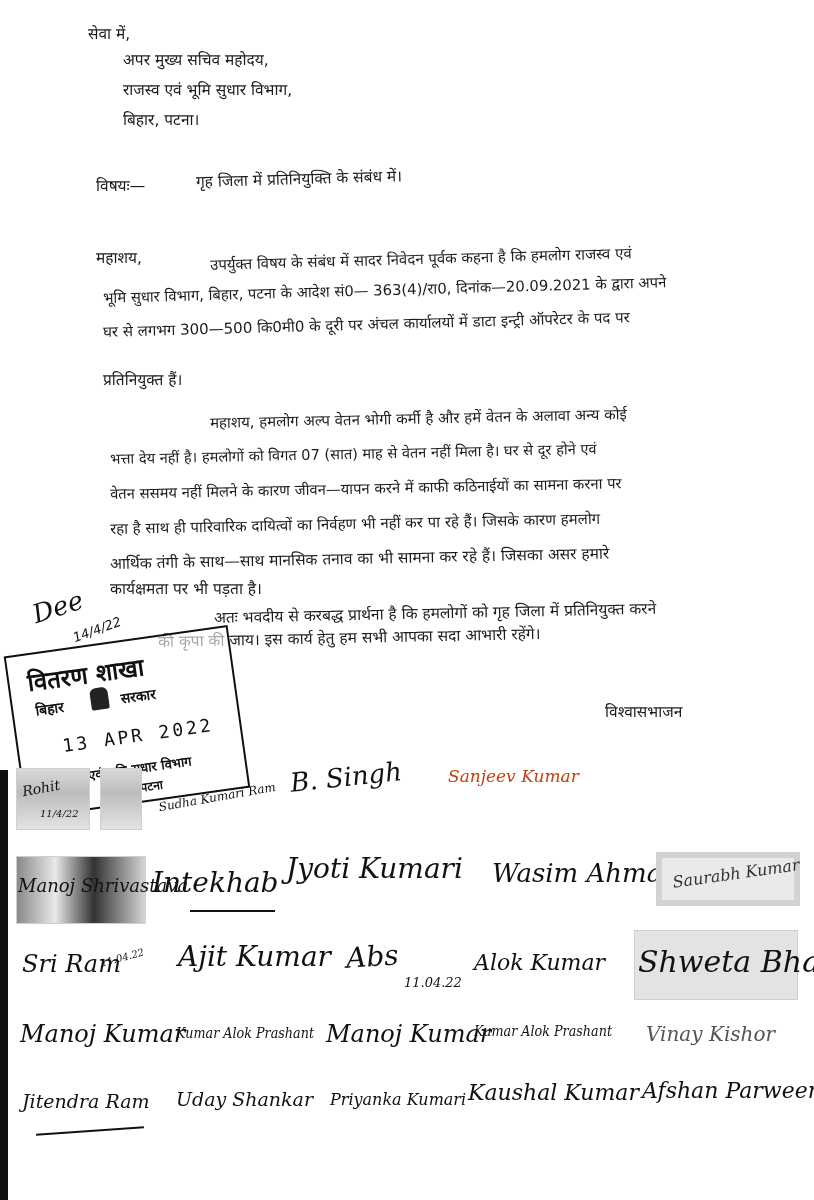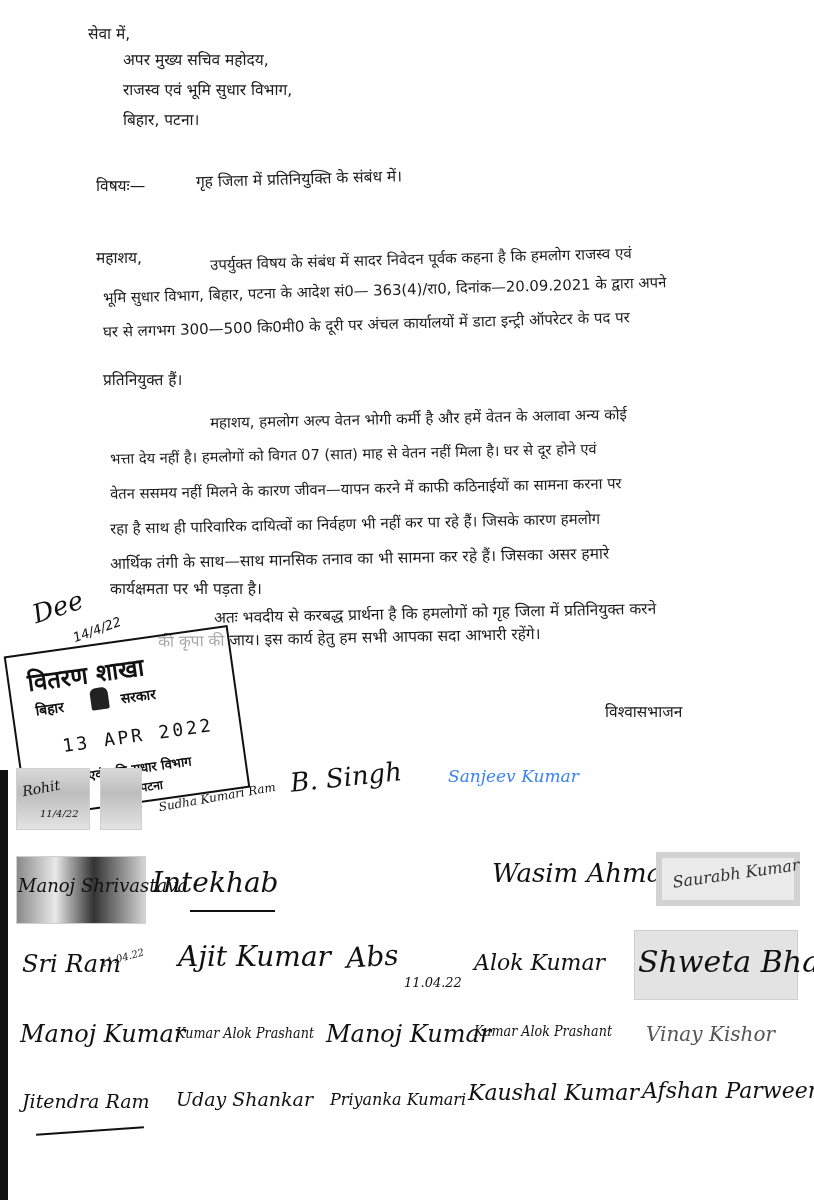--- a/index.html
+++ b/index.html
@@ -97,26 +97,27 @@
     <div class="s5">राजस्व एवं भूमि सुधार विभाग</div>
     <div class="s6">बिहार, पटना</div>
   </div>
 
   <div class="box" style="left:16px; top:768px; width:72px; height:60px;"></div>
   <div class="box" style="left:100px; top:768px; width:40px; height:60px;"></div>
   <div class="sig" style="left:22px; top:780px; font-size:14px; transform:rotate(-10deg);">Rohit</div>
   <div class="sig" style="left:40px; top:808px; font-size:10px;">11/4/22</div>
   <div class="sig" style="left:158px; top:790px; font-size:12px; transform:rotate(-10deg);">Sudha Kumari Ram</div>
   <div class="sig" style="left:290px; top:762px; font-size:26px; transform:rotate(-6deg);">B. Singh</div>
-  <div class="sig" style="left:448px; top:766px; font-size:17px; color:#3b82f6;font-style:italic;">Sanjeev Kumar</div>
+  <div class="sig" style="left:448px; top:766px; font-size:17px; color:#c2410c;font-style:italic;">Sanjeev Kumar</div>
 
   <div class="box dark" style="left:16px; top:856px; width:128px; height:66px;"></div>
   <div class="sig" style="left:18px; top:875px; font-size:18px;">Manoj Shrivastava</div>
   <div class="sig" style="left:152px; top:866px; font-size:28px;">Intekhab</div>
   <div class="underline" style="left:190px; top:910px; width:85px;"></div>
+  <div class="sig" style="left:286px; top:852px; font-size:28px;">Jyoti Kumari</div>
   <div class="sig" style="left:492px; top:858px; font-size:26px;">Wasim Ahmad</div>
   <div class="box light" style="left:656px; top:852px; width:132px; height:42px;"></div>
   <div class="sig" style="left:672px; top:864px; font-size:16px; color:#333; transform:rotate(-8deg);">Saurabh Kumar</div>
 
   <div class="sig" style="left:22px; top:950px; font-size:24px;">Sri Ram</div>
   <div class="sig" style="left:100px; top:952px; font-size:10px; transform:rotate(-15deg);">11.04.22</div>
   <div class="sig" style="left:178px; top:940px; font-size:28px;">Ajit Kumar</div>
   <div class="sig" style="left:346px; top:940px; font-size:28px; transform:rotate(-4deg);">Abs</div>
   <div class="sig" style="left:404px; top:975px; font-size:13px;">11.04.22</div>
   <div class="sig" style="left:474px; top:950px; font-size:22px;">Alok Kumar</div>

